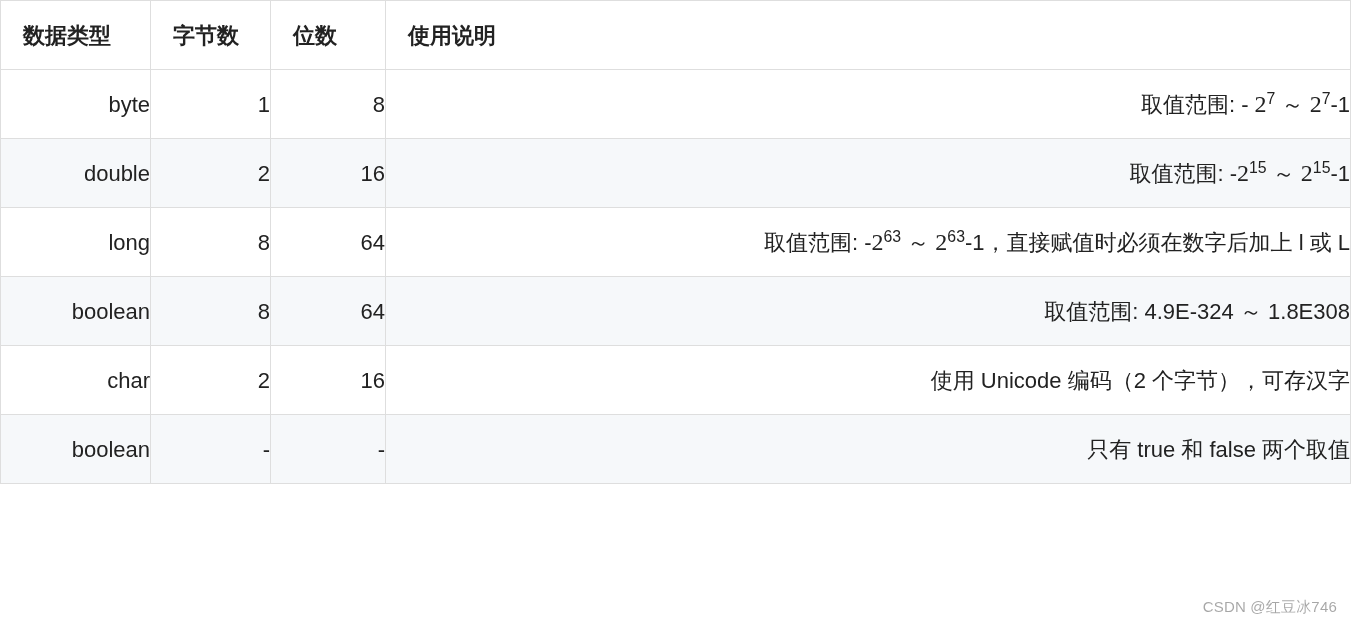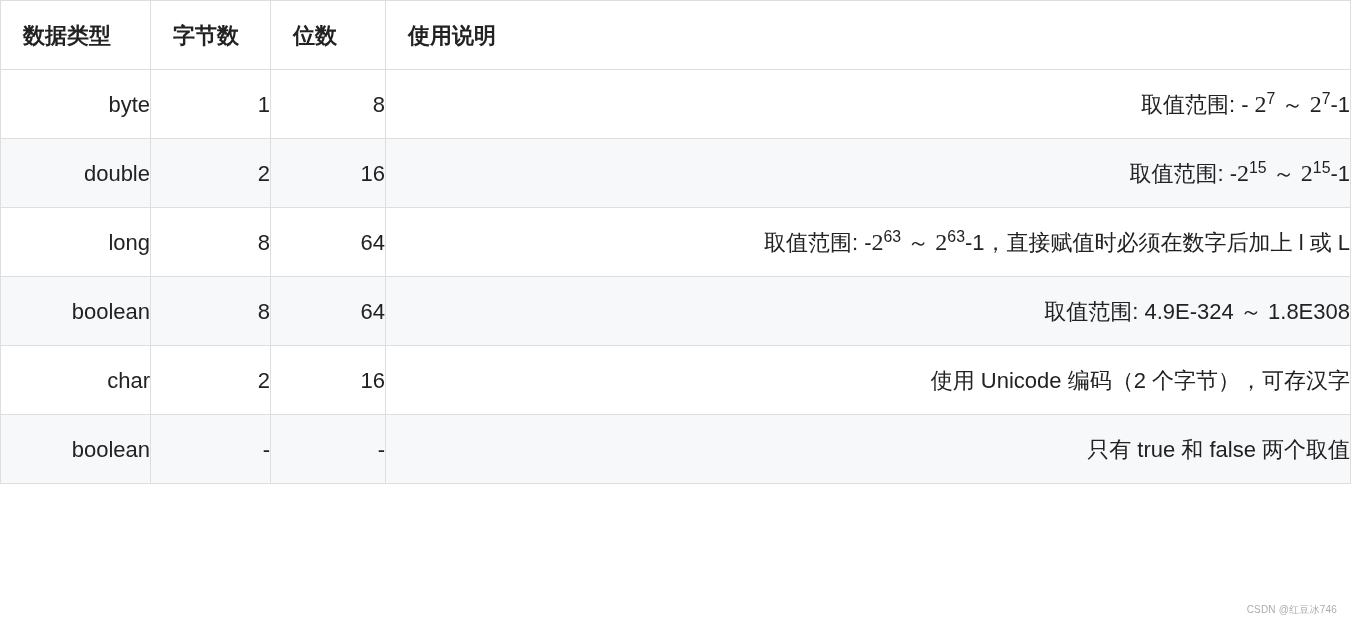--- a/index.html
+++ b/index.html
@@ -42,21 +42,21 @@
       font-size: 0.72em;
       vertical-align: super;
       line-height: 0;
     }
     .range .n { font-family: "Times New Roman", Times, serif; font-size: 24px; }
     .range .m { display: inline-block; }
     .watermark {
       position: absolute;
       right: 14px;
       bottom: 4px;
-      font-size: 10px;
+      font-size: 15px;
       color: rgba(0,0,0,0.35);
       letter-spacing: 0.2px;
       pointer-events: none;
     }
   </style>
 </head>
 <body>
 
 <table>
   <colgroup>

